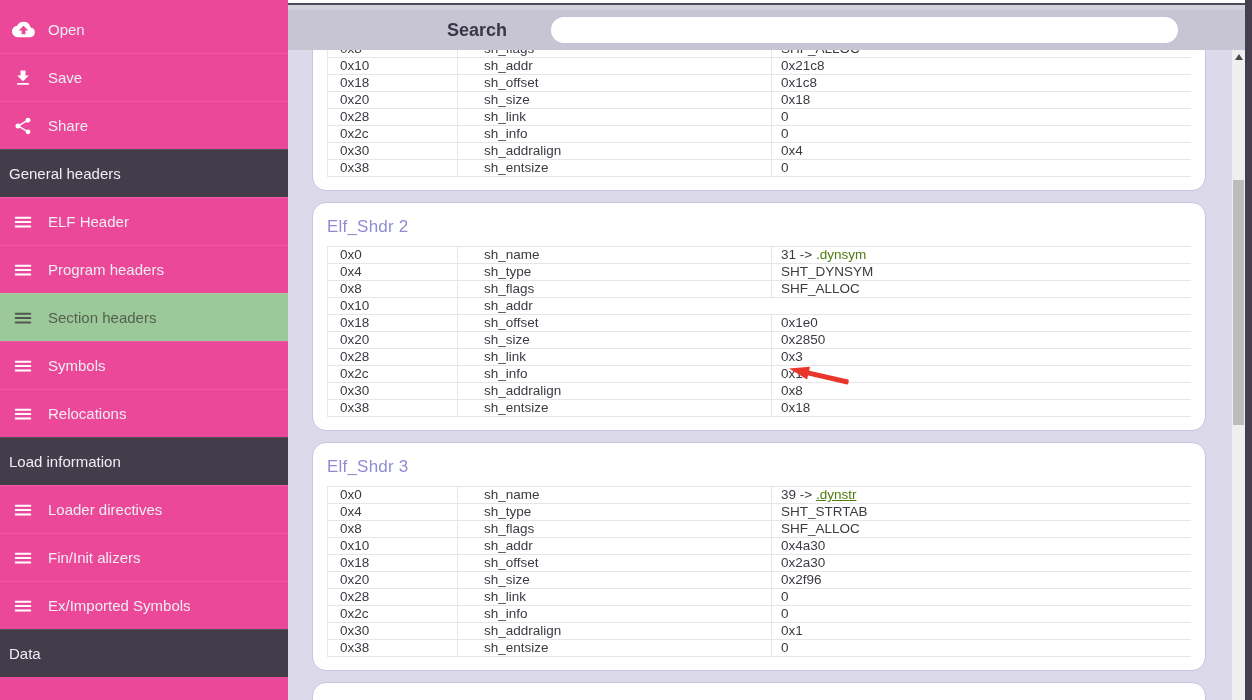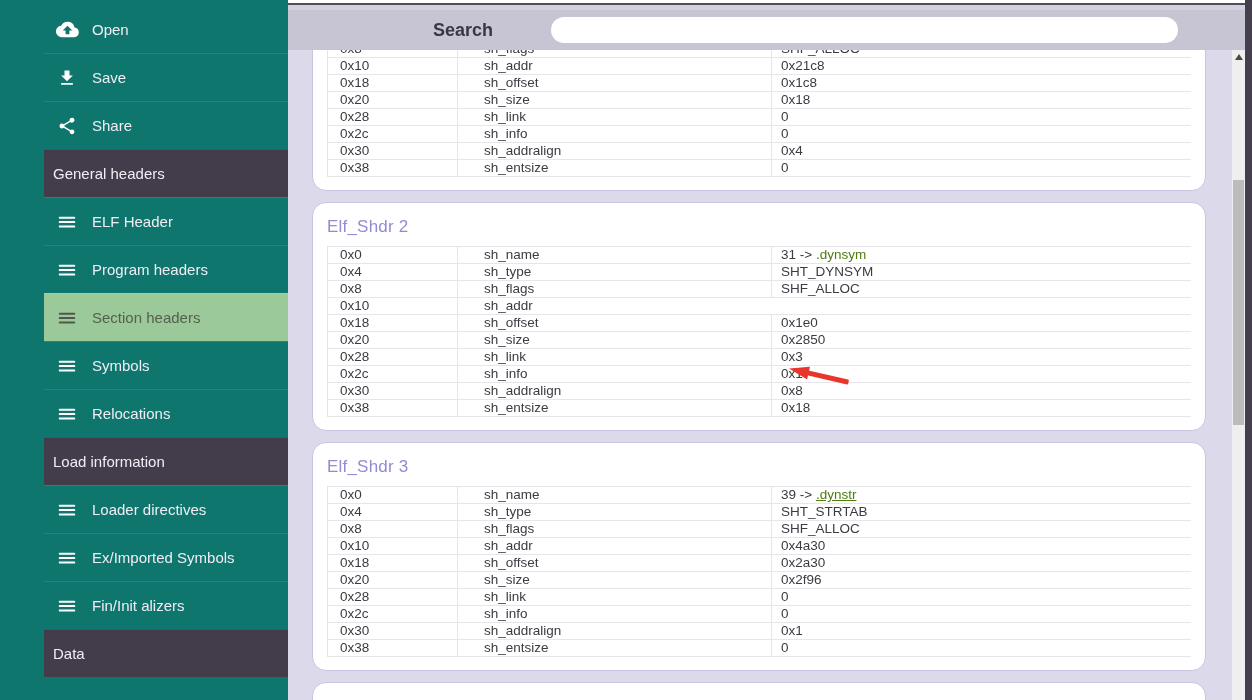--- a/index.html
+++ b/index.html
@@ -1,36 +1,36 @@
 <!DOCTYPE html>
 <html><head>
 <meta charset="utf-8">
 <style>
   * { margin:0; padding:0; box-sizing:border-box; }
   html,body { width:1252px; height:700px; overflow:hidden; }
   body { font-family:"Liberation Sans", sans-serif; background:#dcdaea; }
   .app { position:relative; width:1252px; height:700px; display:flex; overflow:hidden; }
 
   
-  .sidebar { width:288px; min-width:288px; height:100%; background:#0f766e; padding-top:5px; z-index:20;padding-left:44px; }
+  .sidebar { width:288px; min-width:288px; height:100%; background:#ec4899; padding-top:5px; z-index:20; }
   .sb-item, .sb-section { height:48px; display:flex; align-items:center; color:#f0edf4; font-size:15px;
     border-top:1px solid rgba(255,255,255,0.10); cursor:pointer; }
   .sidebar > :first-child { border-top:none; }
   .sb-item { padding-left:11px; }
   .sb-section { padding-left:9px; background:#423c4b; cursor:default; }
   .sb-icon { width:24px; height:24px; display:flex; align-items:center; justify-content:center; margin-right:13px; color:#ffffff; }
   .sb-item.active { background:#9cc999; color:#55604f; }
   .sb-item.active .sb-icon { color:#4f584f; }
 
   
   .main { position:relative; flex:1; height:100%; overflow:hidden; background:#dcdaea; }
   .top-strip { position:absolute; top:0; left:0; right:7px; height:10px; z-index:12;
     background:linear-gradient(#ffffff 0 3px, #524b5c 3px 5px, #d3d1de 5px 10px); }
   .toolbar { position:absolute; top:10px; left:0; right:7px; height:40px; background:#c7c4d3; z-index:11; }
-  .search-label { position:absolute; left:145px; top:0; height:40px; line-height:40px;
+  .search-label { position:absolute; left:159px; top:0; height:40px; line-height:40px;
     font-size:18px; font-weight:700; color:#3b3647; }
   .search-input { position:absolute; left:263px; top:7px; width:627px; height:26px; border:none; outline:none;
     border-radius:13px; background:#ffffff; padding:0 12px; font-size:13px; color:#3b3647; font-family:"Liberation Sans",sans-serif; }
 
   
   .content { position:absolute; top:0; left:0; right:20px; bottom:0; z-index:5; }
   .card { width:894px; margin-left:24px; background:#ffffff; border:1px solid #c9c4e0; border-radius:14px;
     padding:13px 14px 13px; }
   .card-0 { margin-top:-4px; }
   .card-1, .card-2, .card-3 { margin-top:11px; }
@@ -176,34 +176,34 @@
   <div class="sb-item">
     <span class="sb-icon">
           <svg viewBox="0 0 24 24" width="22" height="22">
             <g fill="currentColor">
               <rect x="3" y="6.2" width="18" height="2.2" rx="1"></rect>
               <rect x="3" y="11" width="18" height="2.2" rx="1"></rect>
               <rect x="3" y="15.8" width="18" height="2.2" rx="1"></rect>
             </g>
           </svg>
         </span>
+    <span class="sb-label">Fin/Init alizers</span>
+  </div>
+
+  <div class="sb-item">
+    <span class="sb-icon">
+          <svg viewBox="0 0 24 24" width="22" height="22">
+            <g fill="currentColor">
+              <rect x="3" y="6.2" width="18" height="2.2" rx="1"></rect>
+              <rect x="3" y="11" width="18" height="2.2" rx="1"></rect>
+              <rect x="3" y="15.8" width="18" height="2.2" rx="1"></rect>
+            </g>
+          </svg>
+        </span>
     <span class="sb-label">Ex/Imported Symbols</span>
-  </div>
-
-  <div class="sb-item">
-    <span class="sb-icon">
-          <svg viewBox="0 0 24 24" width="22" height="22">
-            <g fill="currentColor">
-              <rect x="3" y="6.2" width="18" height="2.2" rx="1"></rect>
-              <rect x="3" y="11" width="18" height="2.2" rx="1"></rect>
-              <rect x="3" y="15.8" width="18" height="2.2" rx="1"></rect>
-            </g>
-          </svg>
-        </span>
-    <span class="sb-label">Fin/Init alizers</span>
   </div>
 
   <div class="sb-section">
     <span class="sb-label">Data</span>
   </div>
 </aside>
 
   <div class="main">
     <div class="content">
   <section class="card card-0">

